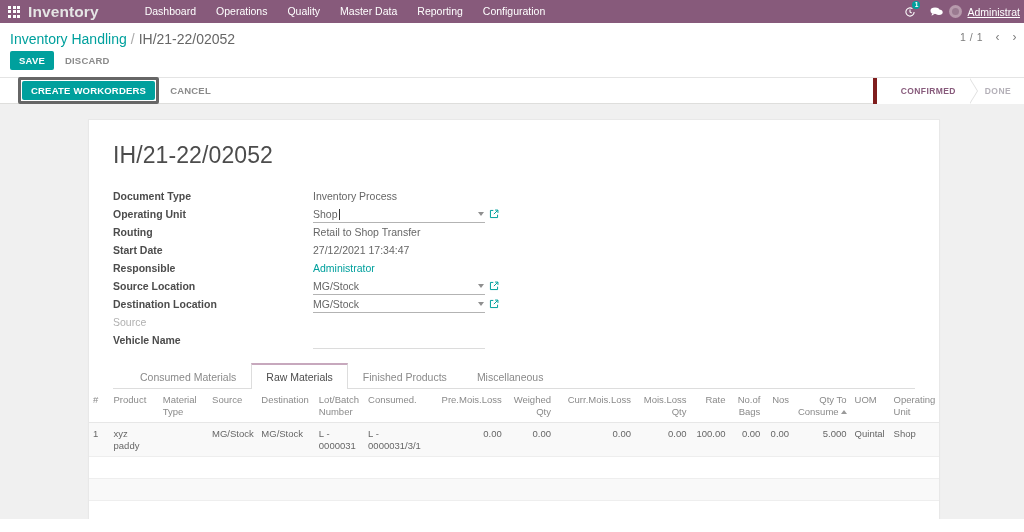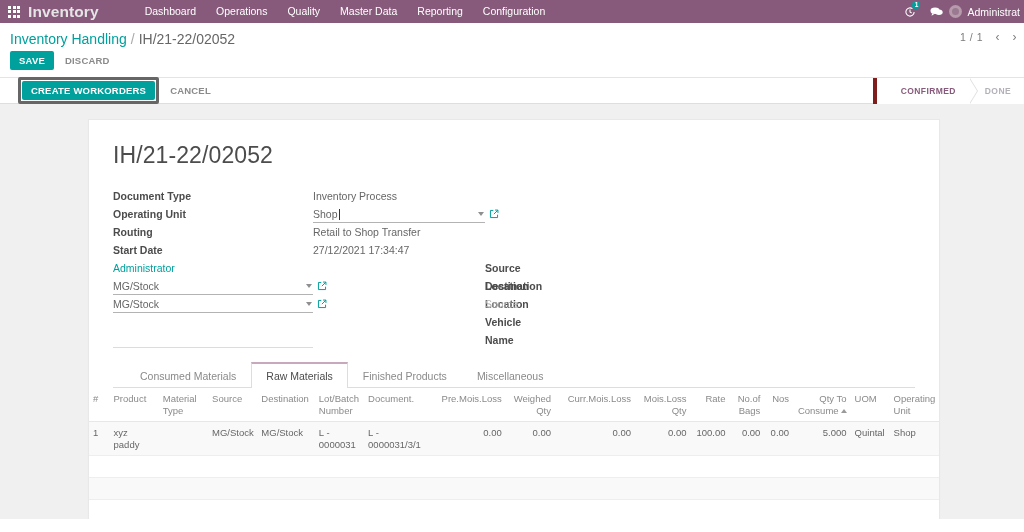--- a/index.html
+++ b/index.html
@@ -51,20 +51,21 @@
     white-space: nowrap;
     cursor: pointer;
     line-height: 23px;
   }
   #navbar-right {
     position: absolute;
     right: 0; top: 0;
     height: 23px;
     display: flex; align-items: center;
     gap: 0px;
+    text-decoration: underline;
   }
   .nav-sys-icon {
     position: relative;
     width: 26px; height: 23px;
     display: flex; align-items: center; justify-content: center;
     cursor: pointer;
     color: #fff;
     font-size: 12px;
   }
   .badge-count {
@@ -478,20 +479,21 @@
       </div>
 
       <div class="f-label">Routing</div>
       <div class="f-value">Retail to Shop Transfer</div>
       <div></div>
 
       <div class="f-label">Start Date</div>
       <div class="f-value">27/12/2021 17:34:47</div>
       <div></div>
 
+      <div class="f-label">Responsible</div>
       <div class="f-value link">Administrator</div>
       <div></div>
 
       <div class="f-label">Source Location</div>
       <div class="f-input">
         <span>MG/Stock</span>
         <span class="dd-arrow"></span>
       </div>
       <div class="ext-link">
         <svg width="10" height="10" viewBox="0 0 14 14" fill="none" stroke="#00A09D" stroke-width="1.4">
@@ -554,21 +556,21 @@
           <col style="width:48px">
         </colgroup>
         <thead>
           <tr>
             <th>#</th>
             <th>Product</th>
             <th>Material Type</th>
             <th>Source</th>
             <th>Destination</th>
             <th>Lot/Batch Number</th>
-            <th>Document.</th>
+            <th>Consumed.</th>
             <th class="num">Pre.Mois.Loss</th>
             <th class="num">Weighed Qty</th>
             <th class="num">Curr.Mois.Loss</th>
             <th class="num">Mois.Loss Qty</th>
             <th class="num">Rate</th>
             <th class="num">No.of Bags</th>
             <th class="num">Nos</th>
             <th class="num"><span>Qty To Consume</span><span class="sort-caret"></span></th>
             <th>UOM</th>
             <th>Operating Unit</th>

